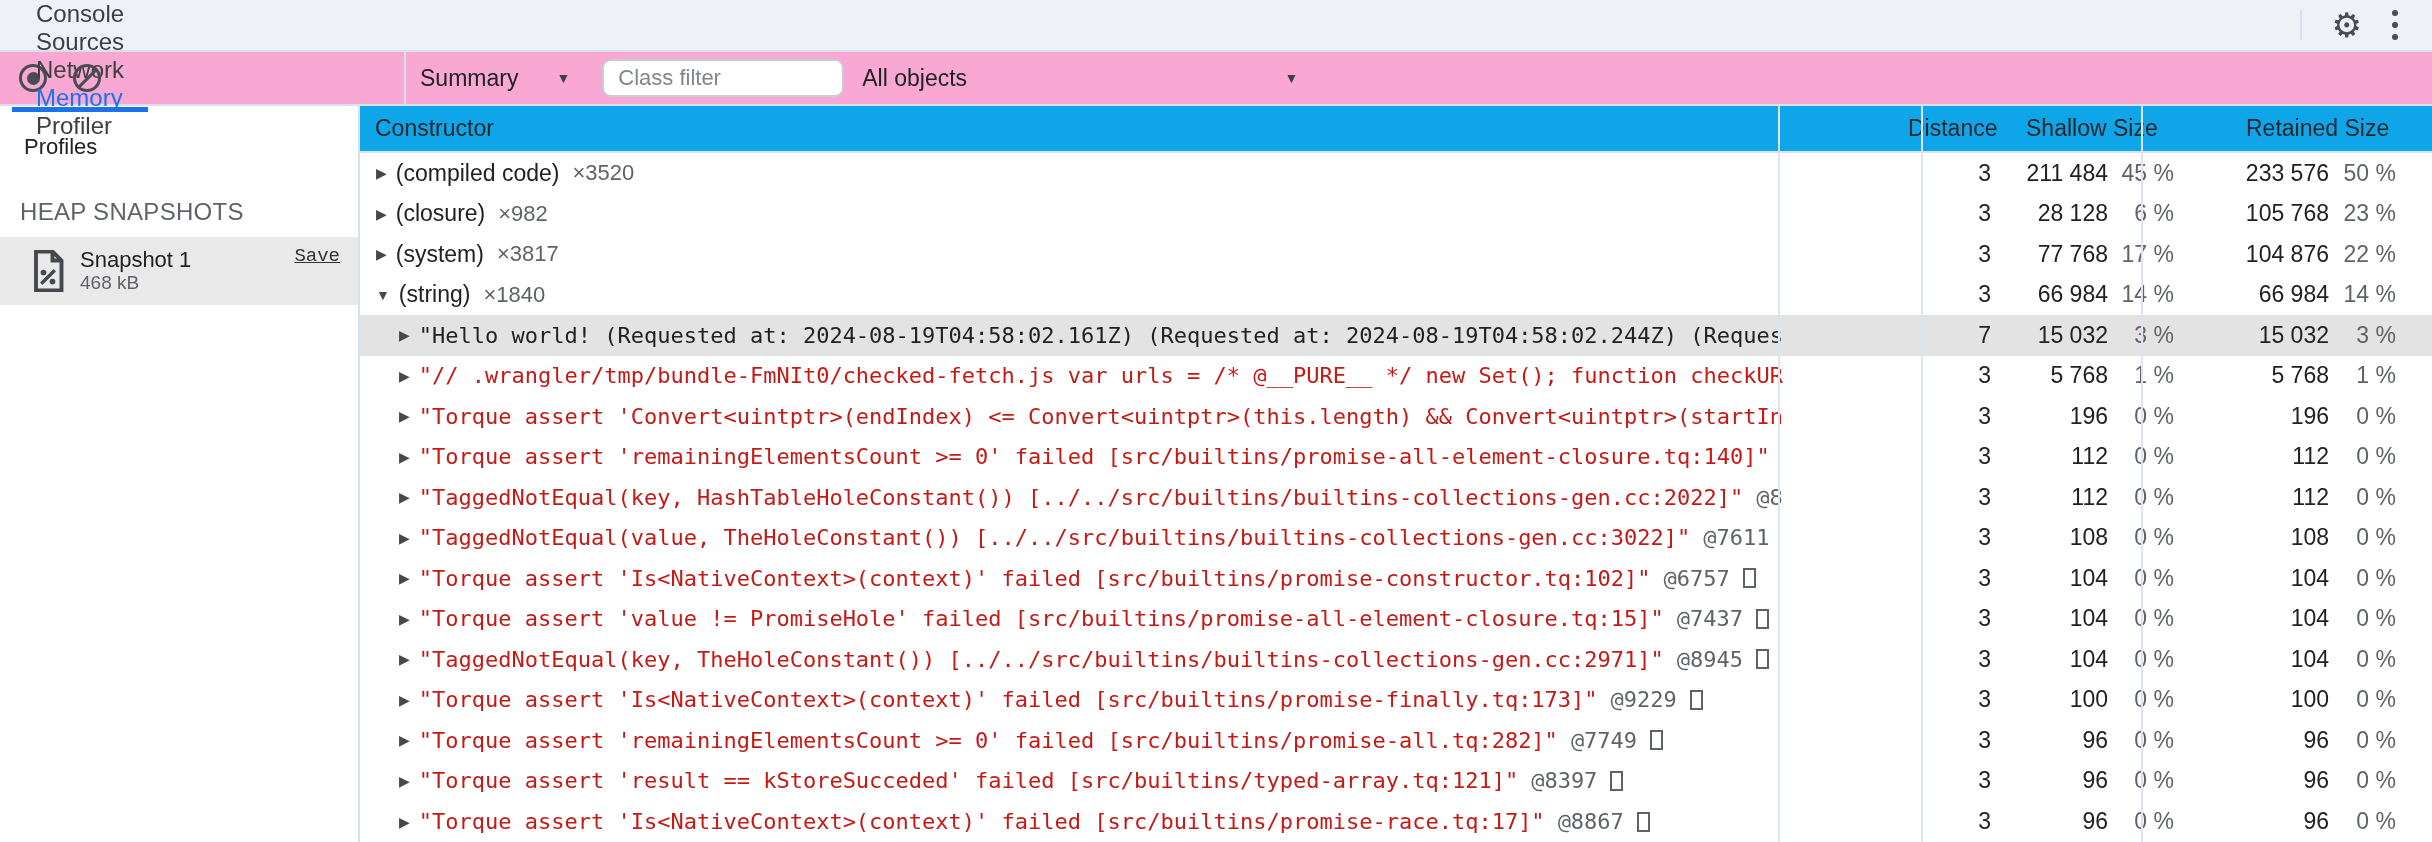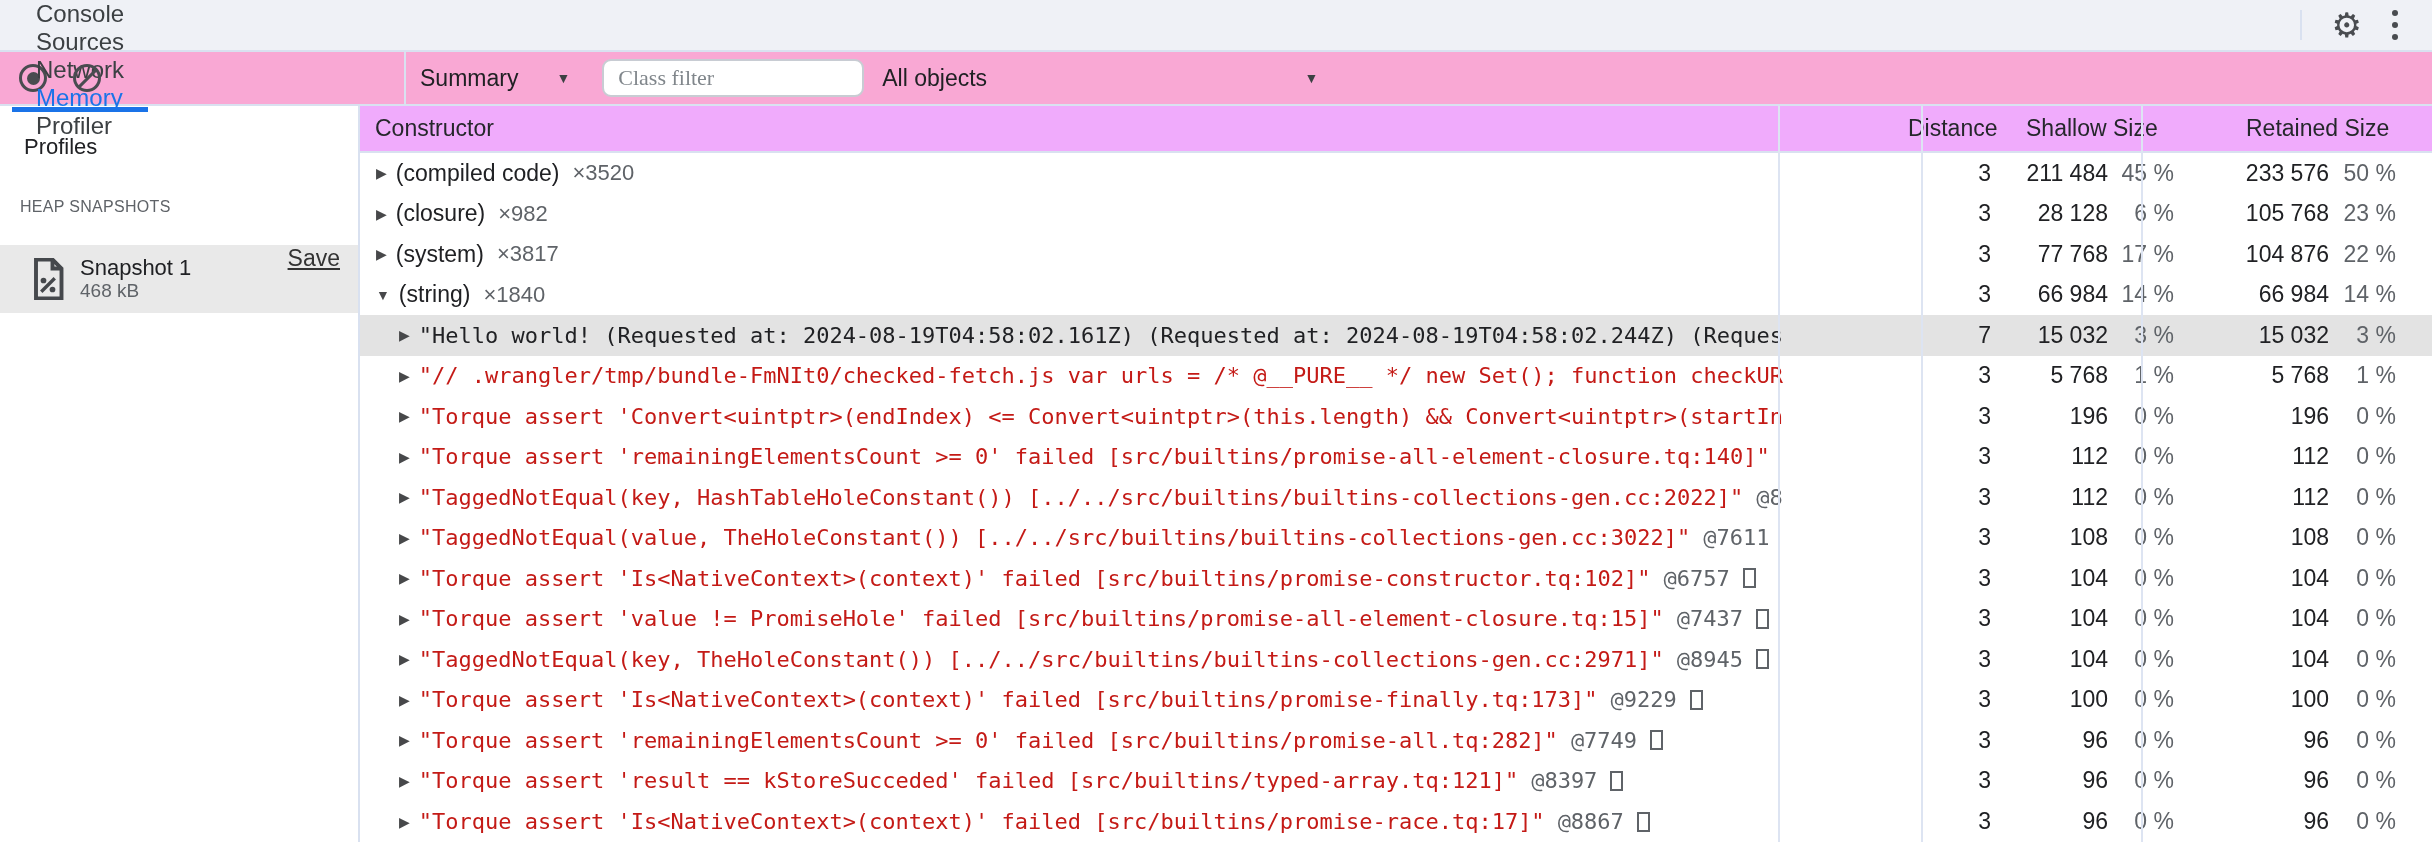--- a/index.html
+++ b/index.html
@@ -31,45 +31,45 @@
   .icon-btn { width:30px; height:30px; display:flex; align-items:center; justify-content:center; }
   .rec-outer { width:28px; height:28px; border:3px solid #494c50; border-radius:50%;
     display:flex; align-items:center; justify-content:center; }
   .rec-inner { width:13px; height:13px; border-radius:50%; background:#494c50; }
   .clear-circ { width:28px; height:28px; border:3px solid #494c50; border-radius:50%; position:relative; }
   .clear-circ::before { content:""; position:absolute; left:-1px; top:10px; width:25px; height:3px;
     background:#494c50; transform:rotate(-45deg); }
   .toolbar-right { flex:1; display:flex; align-items:center; padding-left:14px; }
   .select { display:flex; align-items:center; font-size:23px; color:#202124; cursor:default; }
   .caret { font-size:14px; color:#3c4043; margin-left:38px; }
-  .filter-input { margin-left:32px; width:262px; height:38px; border:2px solid #c8ccd3;
+  .filter-input { margin-left:32px; width:242px; height:38px; border:2px solid #c8ccd3;
     border-radius:9px; font-size:22px; padding:0 14px; color:#202124; outline:none;
-    font-family:Liberation Serif, serif; }
+    font-family:Liberation Sans, sans-serif; }
   .filter-input::placeholder { color:#80868b; }
   .objects-select { margin-left:18px; width:436px; display:flex; align-items:center;
     justify-content:space-between; font-size:23px; }
   .objects-select .caret { margin-left:0; }
 
   
   .content { flex:1; display:flex; min-height:0; }
   .sidebar { width:360px; flex:0 0 auto; border-right:2px solid #d9e1f0; background:#fff; }
   .sidebar-title { font-size:22px; color:#202124; padding:28px 0 0 24px; }
-  .section-label { font-size:16px; color:#5f6368; padding:38px 0 29px 20px; letter-spacing:.3px; }
+  .section-label { font-size:24px; color:#5f6368; padding:38px 0 11px 20px; letter-spacing:.3px; }
   .snapshot-item { height:68px; background:#e9e9e9; display:flex; align-items:center;
     padding:0 18px 0 30px; }
   .snap-icon { flex:0 0 auto; margin-right:14px; display:flex; }
   .snap-text { flex:1; min-width:0; }
   .snap-name { font-size:22px; color:#202124; line-height:1.15; }
   .snap-size { font-size:19px; color:#5f6368; line-height:1.2; }
-  .snap-save { font-size:23px; color:#333; text-decoration:underline; align-self:flex-start;
-    cursor:pointer; }
+  .snap-save { font-size:19px; color:#333; text-decoration:underline; align-self:flex-start;
+    margin-top:8px; cursor:pointer;font-family:Liberation Mono, monospace; }
 
   
   .grid { flex:1; position:relative; min-width:0; display:flex; flex-direction:column; background:#fff; }
-  .grid-header { height:47px; flex:0 0 auto; background:#f0abfc; border-bottom:2px solid #d9e1f0;
+  .grid-header { height:47px; flex:0 0 auto; background:#0ea5e9; border-bottom:2px solid #d9e1f0;
     display:flex; align-items:center; font-size:23px; color:#25272b; }
   .h-cons { flex:1; padding-left:15px; min-width:0; }
   .h-dist { width:122px; padding-left:16px; flex:0 0 auto; }
   .h-shal { width:220px; padding-left:12px; flex:0 0 auto; }
   .h-ret  { width:198px; padding-left:12px; flex:0 0 auto; }
   .grid-body { flex:1; overflow:hidden; }
   .grow { height:40.53px; display:flex; align-items:center; }
   .grow.sel { background:#e3e3e3; }
   .c-cons { flex:1; min-width:0; overflow:hidden; white-space:nowrap; padding-left:16px;
     display:flex; align-items:center; }

